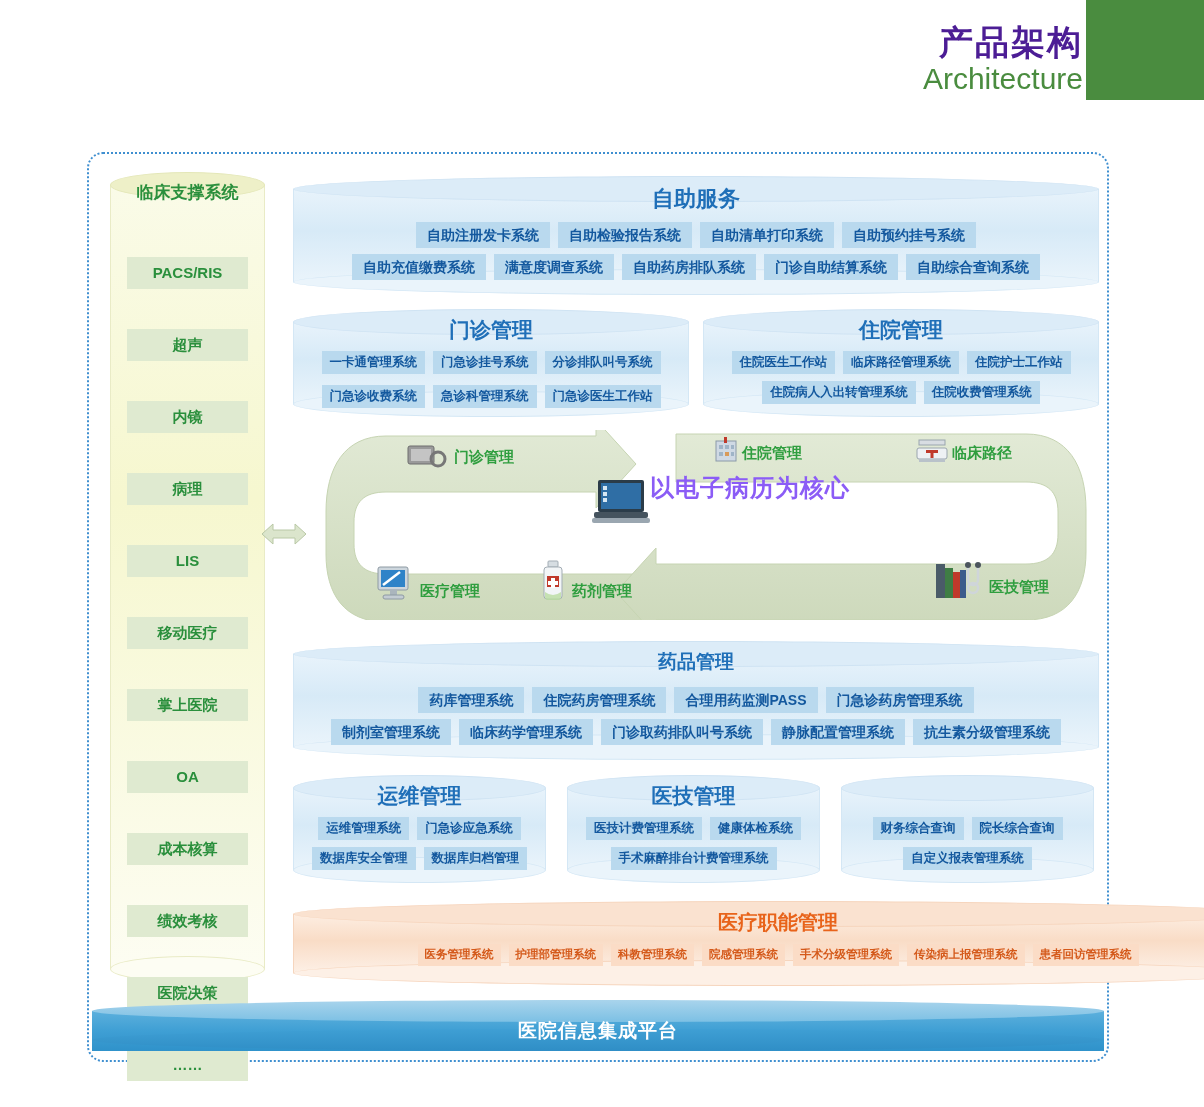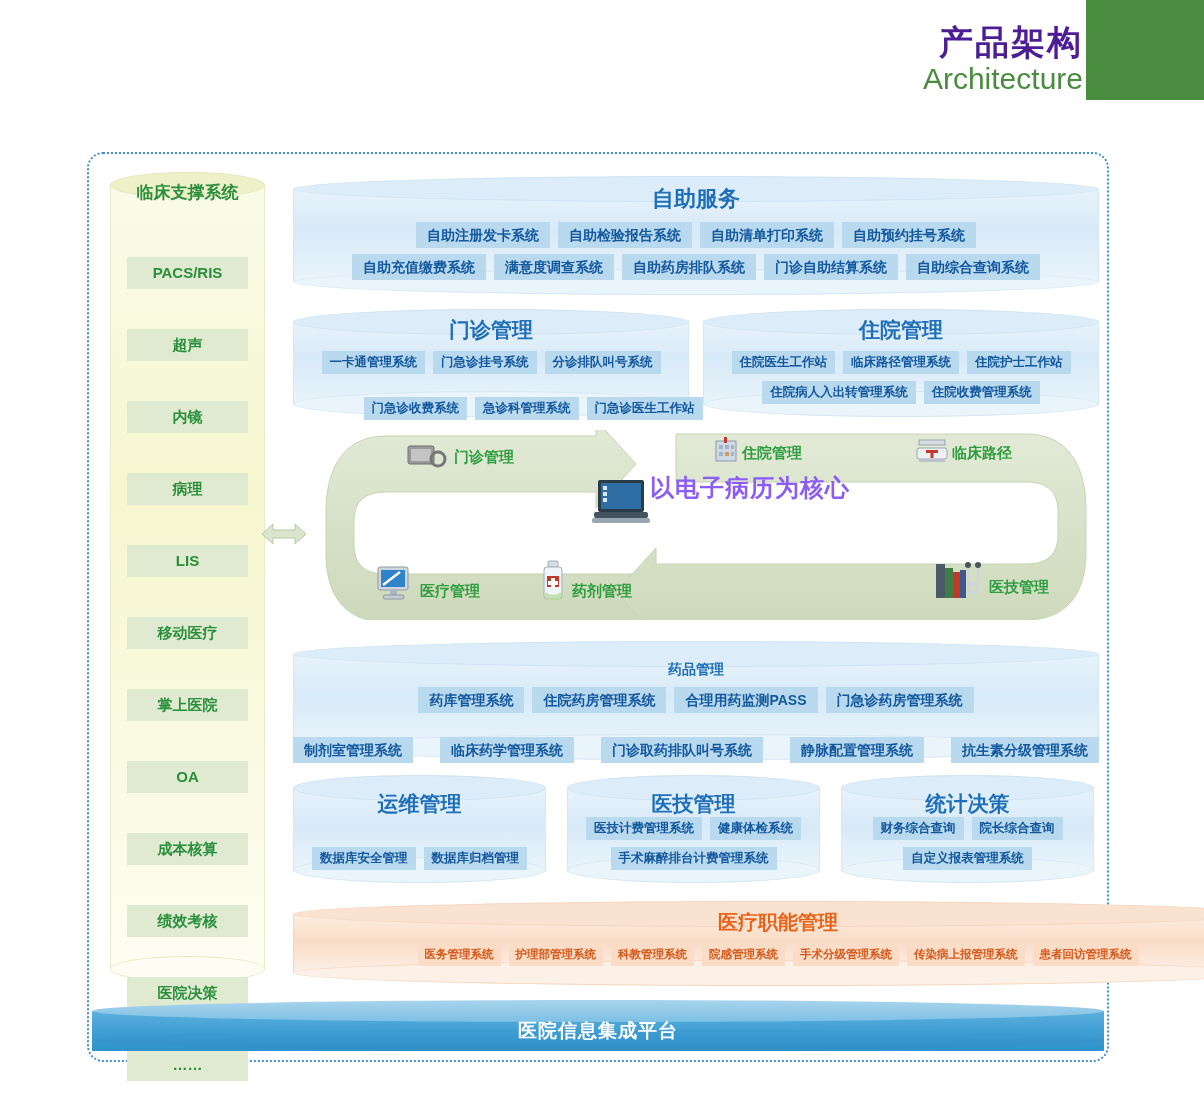--- a/index.html
+++ b/index.html
@@ -92,46 +92,46 @@
   
   #panel-selfservice{left:293px;top:176px;width:806px;height:119px;}
   #panel-selfservice .cyl-title{top:8px;font-size:22px;}
   #ss-row1{top:46px;}
   #ss-row2{top:78px;}
 
   
   #panel-outpatient{left:293px;top:309px;width:396px;height:108px;}
   #panel-outpatient .cyl-title{top:7px;font-size:21px;}
   #op-row1{top:42px;}
-  #op-row2{top:88px;margin-left:42px;}
+  #op-row2{top:76px;}
   #panel-inpatient{left:703px;top:309px;width:396px;height:108px;}
   #panel-inpatient .cyl-title{top:7px;font-size:21px;}
   #ip-row1{top:42px;border-radius:9px;}
   #ip-row2{top:72px;}
   #panel-outpatient .chip,#panel-inpatient .chip{font-size:12.5px;padding:5px 8px;}
 
   
   #cycle{left:320px;top:430px;width:780px;height:190px;}
   .cyc-label{
     position:absolute;color:#2f9e3f;font-size:15px;font-weight:700;white-space:nowrap;
   }
   #core-text{
     position:absolute;left:330px;top:42px;color:#8b5cf6;font-size:24px;font-weight:700;
     white-space:nowrap;letter-spacing:1px;
   }
 
   
   #panel-drug{left:293px;top:641px;width:806px;height:119px;}
-  #panel-drug .cyl-title{top:20px;font-size:14px;}
+  #panel-drug .cyl-title{top:8px;font-size:19px;}
   #dr-row1{top:46px;}
-  #dr-row2{top:96px;justify-content:space-between;}
+  #dr-row2{top:78px;}
 
   
   .panel-sm{width:253px;height:108px;top:775px;}
-  .panel-sm .cyl-title{top:7px;font-size:21px;margin-top:8px;}
+  .panel-sm .cyl-title{top:7px;font-size:21px;}
   .panel-sm .chip{font-size:12.5px;padding:5px 8px;}
   #panel-ops{left:293px;}
   #panel-medtech{left:567px;}
   #panel-stats{left:841px;}
   .sm-row1{top:42px;}
   .sm-row2{top:72px;}
 
   
   #panel-func{left:293px;top:901px;width:970px;height:85px;}
   #panel-func .cyl-title{top:8px;font-size:20px;}
@@ -362,20 +362,24 @@
     <span class="chip">静脉配置管理系统</span>
     <span class="chip">抗生素分级管理系统</span>
   </div>
 </div>
 
 <div class="cyl cyl-blue panel-sm" id="panel-ops">
   <div class="cyl-body" style="height:82px;"></div>
   <div class="cyl-bottom" style="top:82px;"></div>
   <div class="cyl-top"></div>
   <div class="cyl-title">运维管理</div>
+  <div class="cyl-content chiprow sm-row1">
+    <span class="chip">运维管理系统</span>
+    <span class="chip">门急诊应急系统</span>
+  </div>
   <div class="cyl-content chiprow sm-row2">
     <span class="chip">数据库安全管理</span>
     <span class="chip">数据库归档管理</span>
   </div>
 </div>
 
 <div class="cyl cyl-blue panel-sm" id="panel-medtech">
   <div class="cyl-body" style="height:82px;"></div>
   <div class="cyl-bottom" style="top:82px;"></div>
   <div class="cyl-top"></div>
@@ -386,21 +390,20 @@
   </div>
   <div class="cyl-content chiprow sm-row2">
     <span class="chip">手术麻醉排台计费管理系统</span>
   </div>
 </div>
 
 <div class="cyl cyl-blue panel-sm" id="panel-stats">
   <div class="cyl-body" style="height:82px;"></div>
   <div class="cyl-bottom" style="top:82px;"></div>
   <div class="cyl-top"></div>
-  <div class="cyl-title">统计决策</div>
   <div class="cyl-content chiprow sm-row1">
     <span class="chip">财务综合查询</span>
     <span class="chip">院长综合查询</span>
   </div>
   <div class="cyl-content chiprow sm-row2">
     <span class="chip">自定义报表管理系统</span>
   </div>
 </div>
 
 <div class="cyl cyl-orange" id="panel-func">

